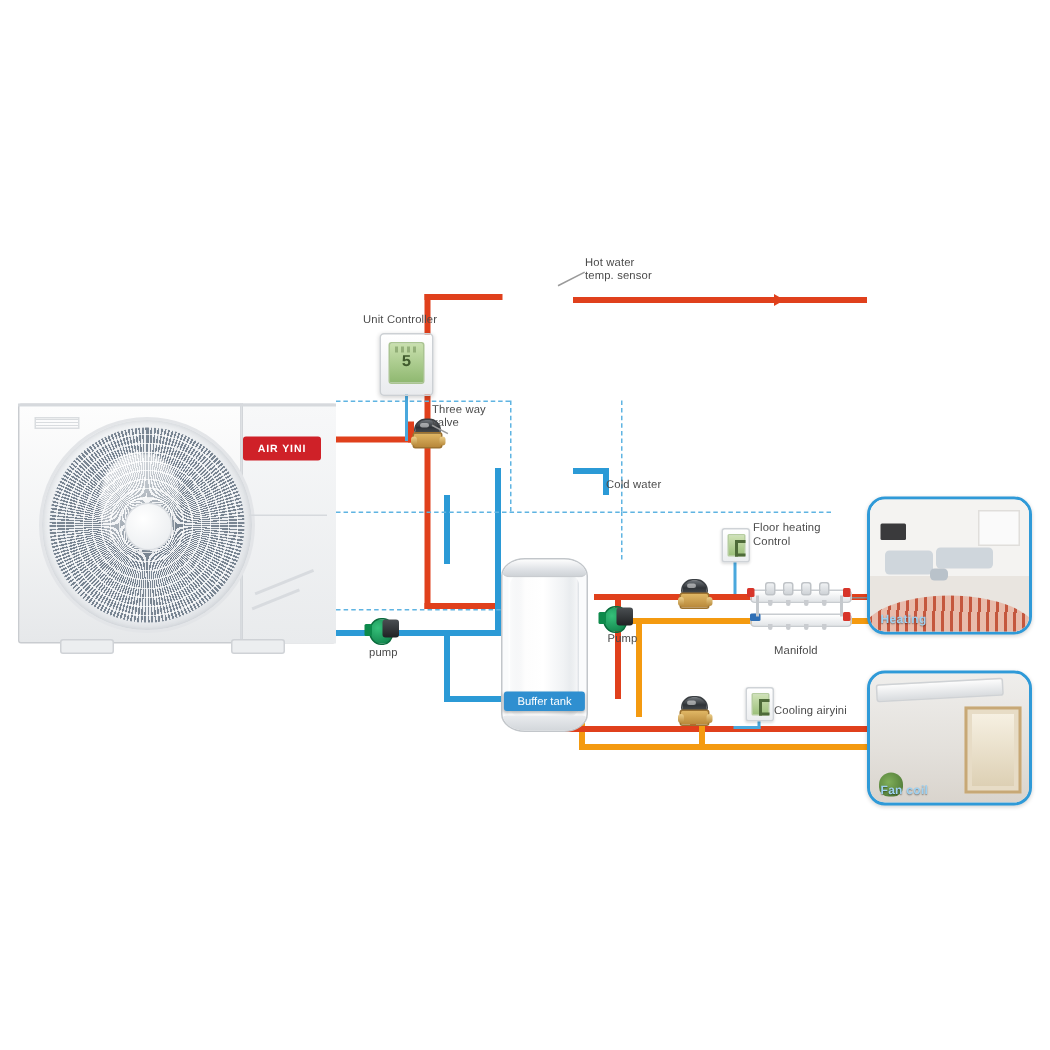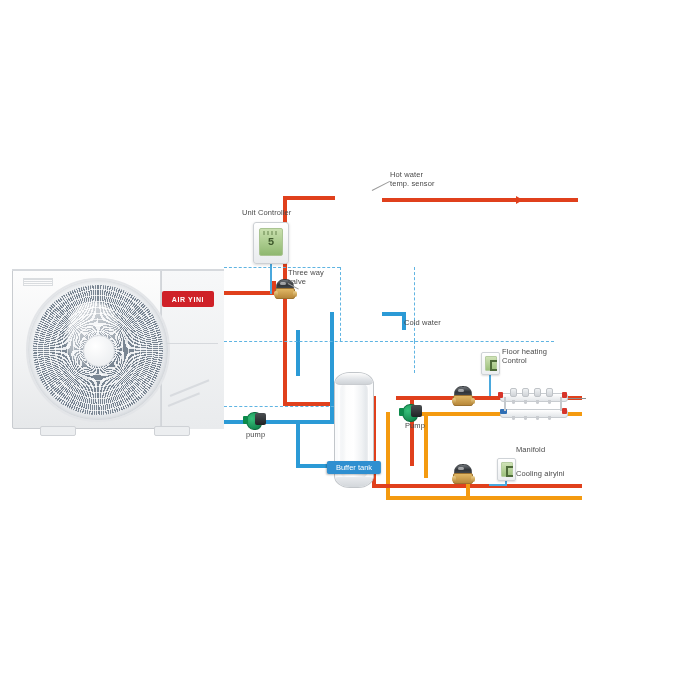--- a/index.html
+++ b/index.html
@@ -271,21 +271,21 @@
   </div>
   <div class="lbl" style="left:288px;top:269px;">Three way
 valve</div>
   <div class="leader" style="left:288px;top:283px;width:12px;transform:rotate(28deg);"></div>
 
   <div class="lbl" style="left:390px;top:171px;">Hot water
 temp. sensor</div>
   <div class="sensor-line" style="left:372px;top:190px;width:20px;transform:rotate(-27deg);"></div>
   <div class="lbl" style="left:404px;top:319px;">Cold water</div>
 
-  <div class="tank" style="left:334px;top:372px;width:40px;height:116px;">
+  <div class="tank" style="left:334px;top:372px;width:58px;height:116px;">
     <div class="tank-shell">
       <div class="buffer-body"></div>
       <div class="tank-gloss"></div>
       <div class="tank-gloss2"></div>
       <div class="tank-cap"></div>
       <div class="tank-base"></div>
     </div>
     <div class="tank-label">Buffer tank</div>
   </div>
 
@@ -333,24 +333,47 @@
     <div class="mani-port" style="left:26px;top:12px;"></div>
     <div class="mani-port" style="left:38px;top:12px;"></div>
     <div class="mani-port" style="left:50px;top:12px;"></div>
     <div class="mani-port" style="left:14px;top:28px;"></div>
     <div class="mani-port" style="left:26px;top:28px;"></div>
     <div class="mani-port" style="left:38px;top:28px;"></div>
     <div class="mani-port" style="left:50px;top:28px;"></div>
     <div class="mani-link" style="left:6px;top:9px;height:14px;"></div>
     <div class="mani-link" style="left:62px;top:9px;height:14px;"></div>
   </div>
-  <div class="lbl" style="left:516px;top:446px;">Manifold</div>
+  <div class="lbl" style="left:516px;top:430px;">Manifold</div>
 
   <div class="tstat" style="left:497px;top:458px;">
     <div class="tstat-lcd"></div>
   </div>
   <div class="lbl" style="left:516px;top:470px;">Cooling airyini</div>
 
 
-
+  <div class="card" style="left:578px;top:331px;width:106px;height:88px;">
+    <div class="sc-live">
+      <div class="wall"></div>
+      <div class="win"></div>
+      <div class="tv"></div>
+      <div class="floor-w"></div>
+      <div class="sofa" style="left:10px;top:34px;width:32px;height:16px;"></div>
+      <div class="sofa" style="left:44px;top:32px;width:38px;height:14px;"></div>
+      <div class="sofa" style="left:40px;top:46px;width:12px;height:8px;background:#b9c2ca;"></div>
+      <div class="radiant"></div>
+    </div>
+    <div class="card-cap">Heating</div>
+  </div>
+
+  <div class="card" style="left:578px;top:447px;width:106px;height:86px;">
+    <div class="sc-fan">
+      <div class="fcu"></div>
+      <div class="door">
+        <div class="door-in"></div>
+      </div>
+      <div class="plant"></div>
+    </div>
+    <div class="card-cap">Fan coil</div>
+  </div>
 
 
 </div>
 
 </body></html>

